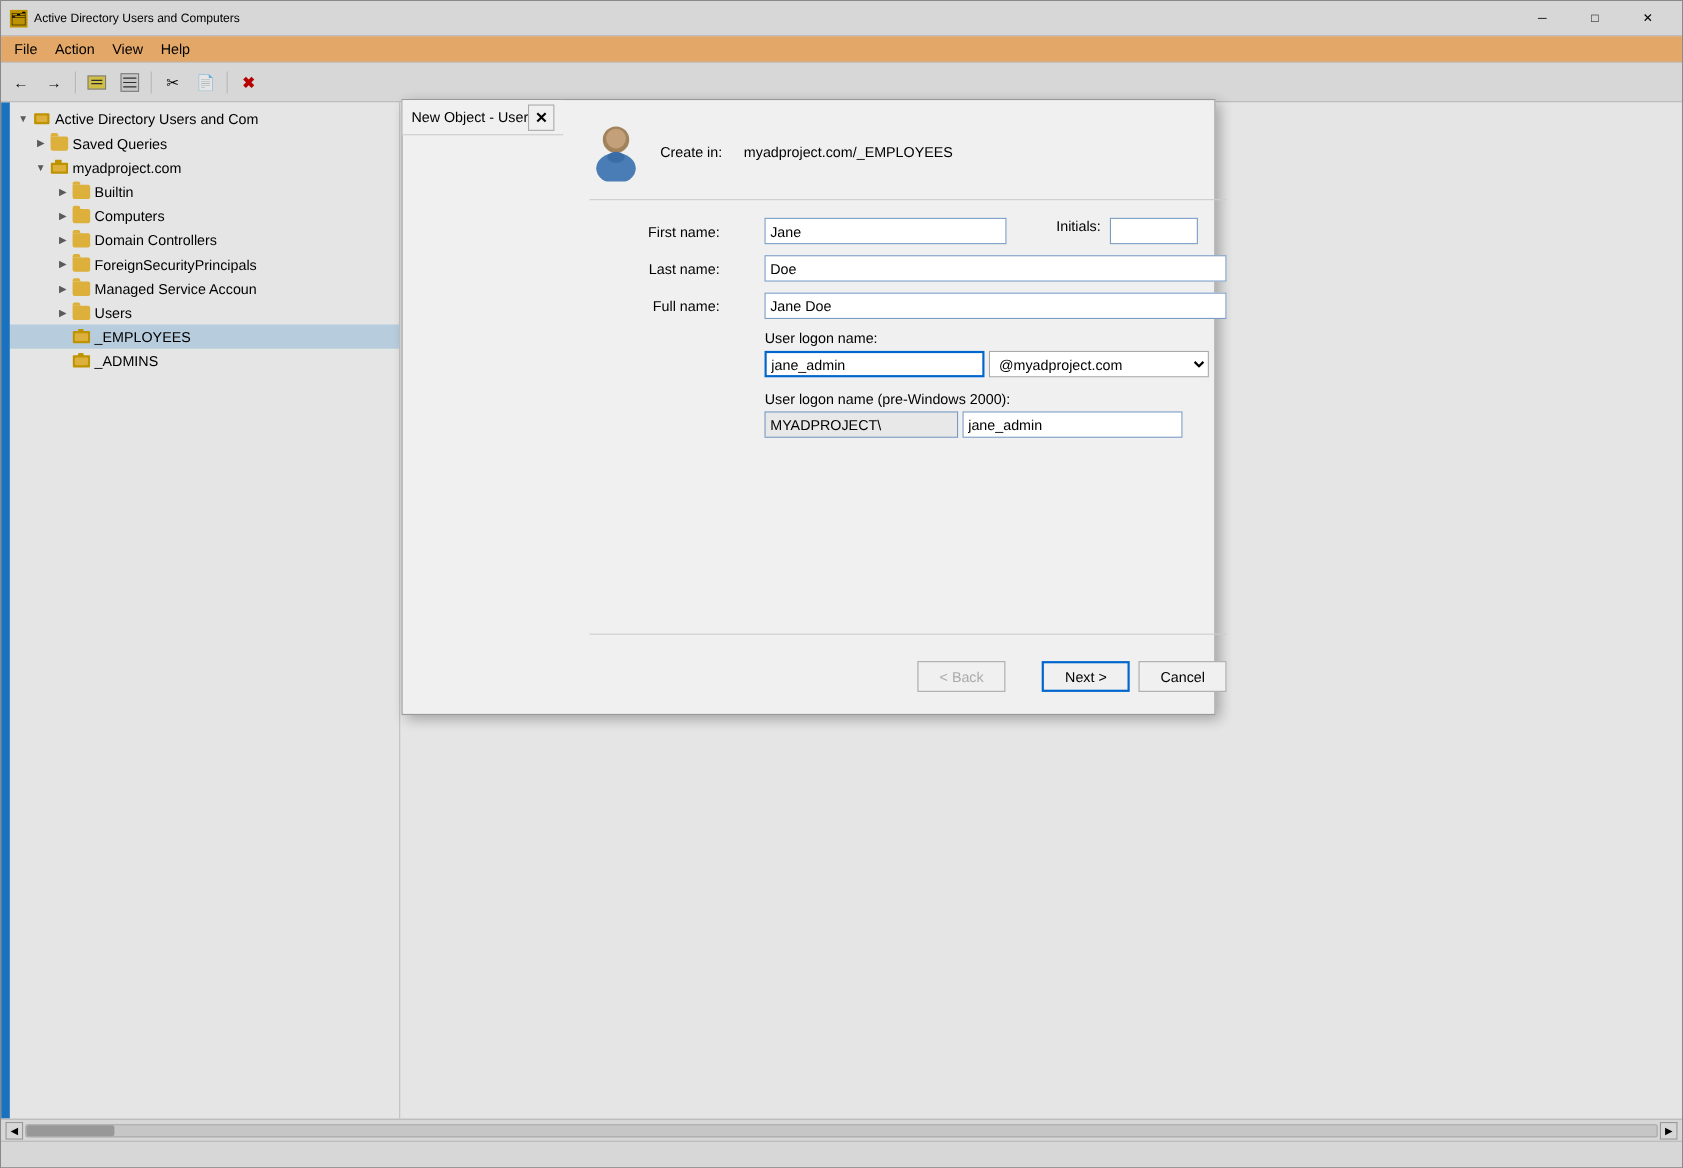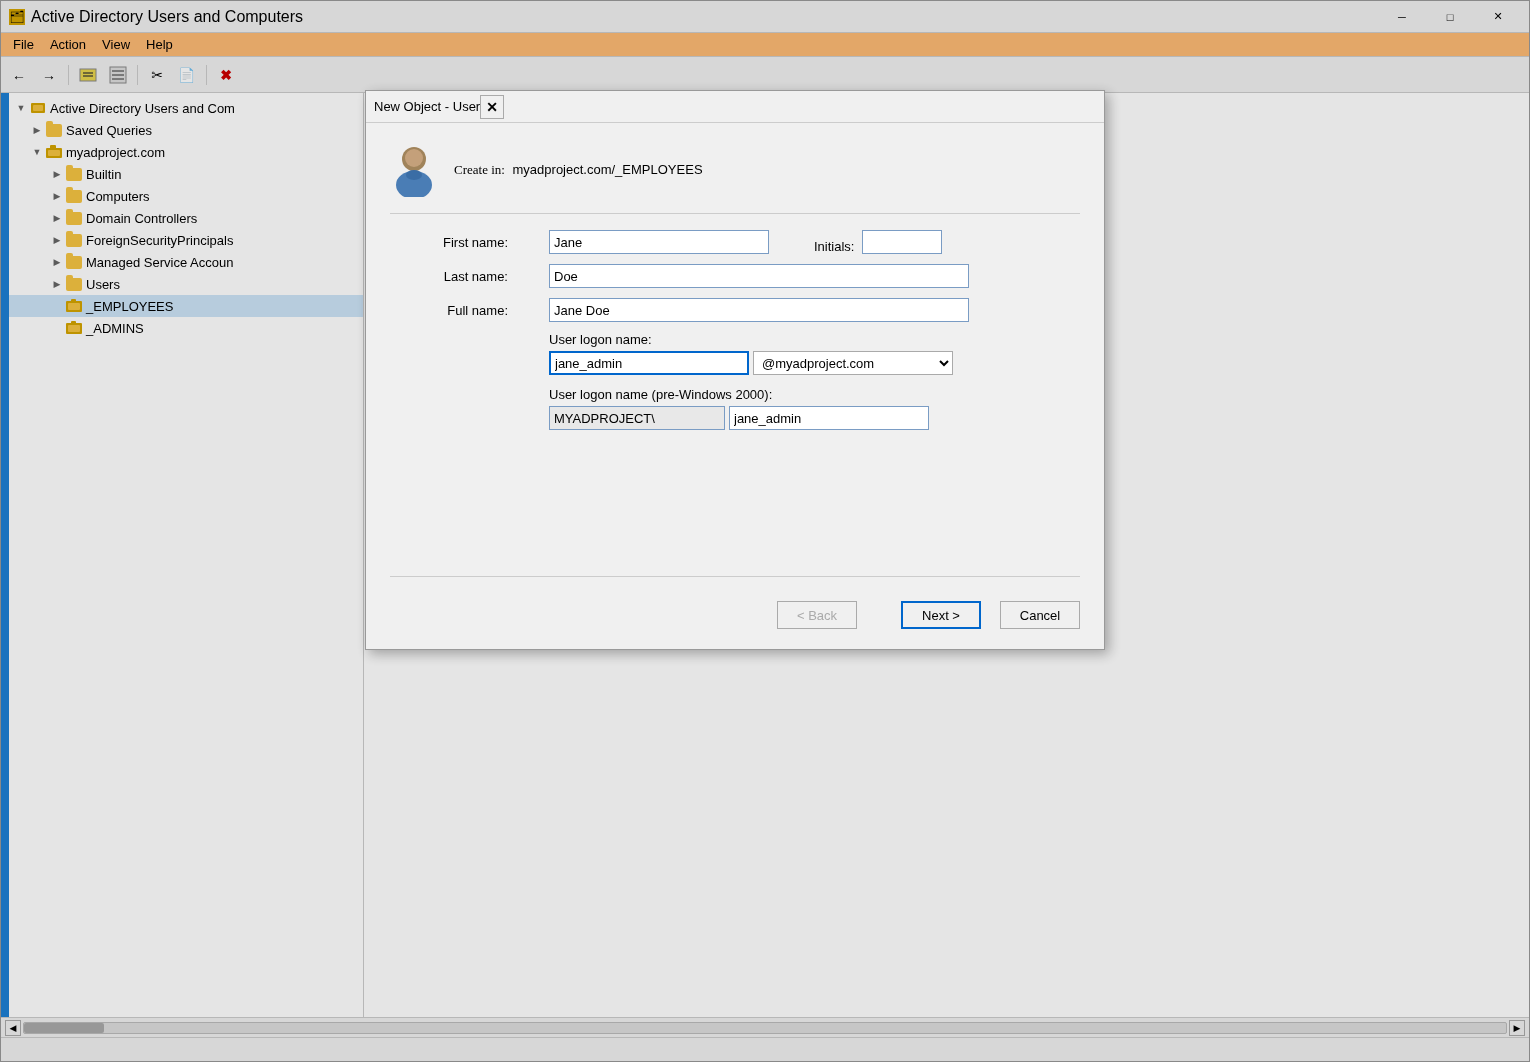--- a/index.html
+++ b/index.html
@@ -38,21 +38,21 @@
       margin-right: 6px;
       background: #d4a400;
       display: inline-block;
       font-size: 12px;
       display: flex;
       align-items: center;
       justify-content: center;
     }
     .title-bar-text {
       flex: 1;
-      font-size: 16px;
+      font-size: 11px;
       color: #000;
     }
     .title-bar-controls {
       display: flex;
       gap: 2px;
     }
     .title-btn {
       width: 46px;
       height: 28px;
       background: transparent;
@@ -215,21 +215,21 @@
     }
 
     
     .dialog {
       background: #f0f0f0;
       border: 1px solid #999;
       box-shadow: 4px 4px 12px rgba(0,0,0,0.3);
       width: 740px;
       min-height: 560px;
       display: flex;
-      flex-direction: column;
+      flex-direction: row;
       position: absolute;
       top: 90px;
       left: 365px;
     }
 
     .dialog-title-bar {
       background: #f0f0f0;
       height: 32px;
       display: flex;
       align-items: center;
@@ -266,22 +266,21 @@
       border-bottom: 1px solid #ccc;
     }
     .user-avatar {
       width: 48px;
       height: 54px;
       margin-right: 16px;
       flex-shrink: 0;
     }
     .create-in-label {
       color: #000;
-      margin-right: 4px;
-      font-family: Liberation Serif, serif;
+      margin-right: 16px;
     }
     .create-in-value {
       color: #000;
       font-size: 13px;
     }
 
     
     .form-section {
       flex: 1;
     }
@@ -308,21 +307,21 @@
       outline: none;
       background: white;
     }
     .input-first-name { width: 220px; }
     .input-initials { width: 80px; }
     .input-last-name { width: 420px; }
     .input-full-name { width: 420px; }
 
     .initials-group {
       display: flex;
-      align-items: flex-end;
+      align-items: flex-start;
       margin-left: 16px;
     }
     .initials-label {
       margin-right: 8px;
       font-size: 13px;
     }
 
     .logon-name-row {
       display: flex;
       align-items: center;
@@ -354,21 +353,21 @@
     .dialog-divider {
       height: 1px;
       background: #ccc;
       margin: 16px 0;
     }
 
     
     .dialog-buttons {
       display: flex;
       justify-content: flex-end;
-      gap: 19px;
+      gap: 8px;
       padding-top: 8px;
     }
     .dialog-btn {
       min-width: 80px;
       height: 28px;
       padding: 0 16px;
       font-size: 13px;
       font-family: 'Segoe UI', Tahoma, sans-serif;
       border: 1px solid #aaa;
       background: #f0f0f0;

